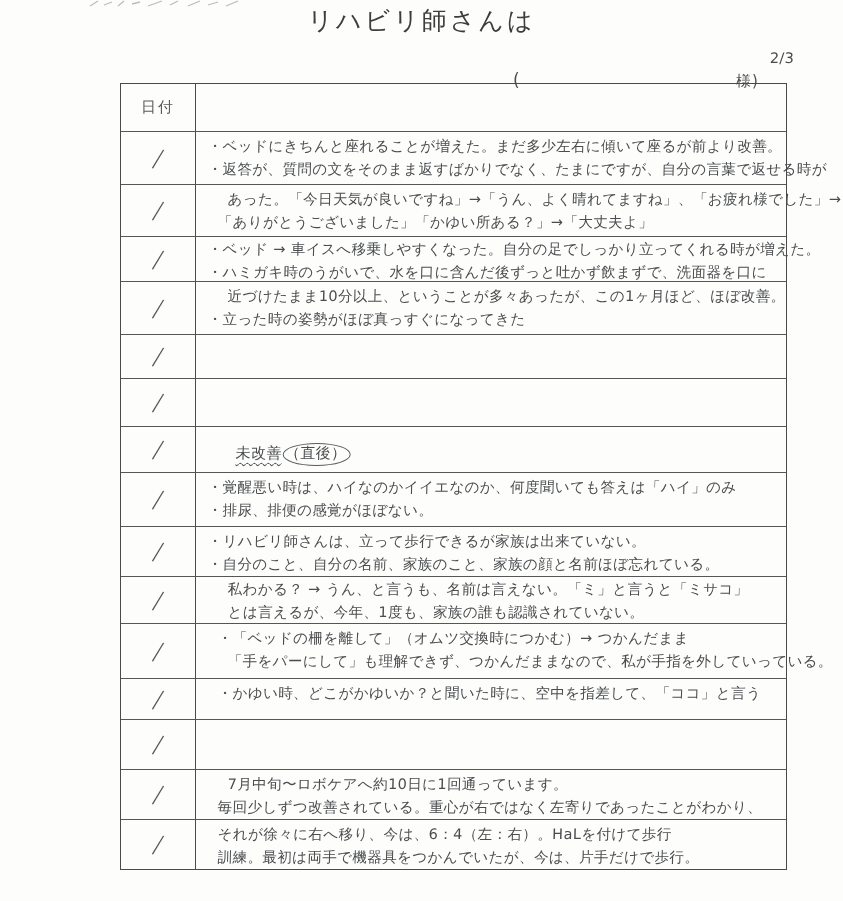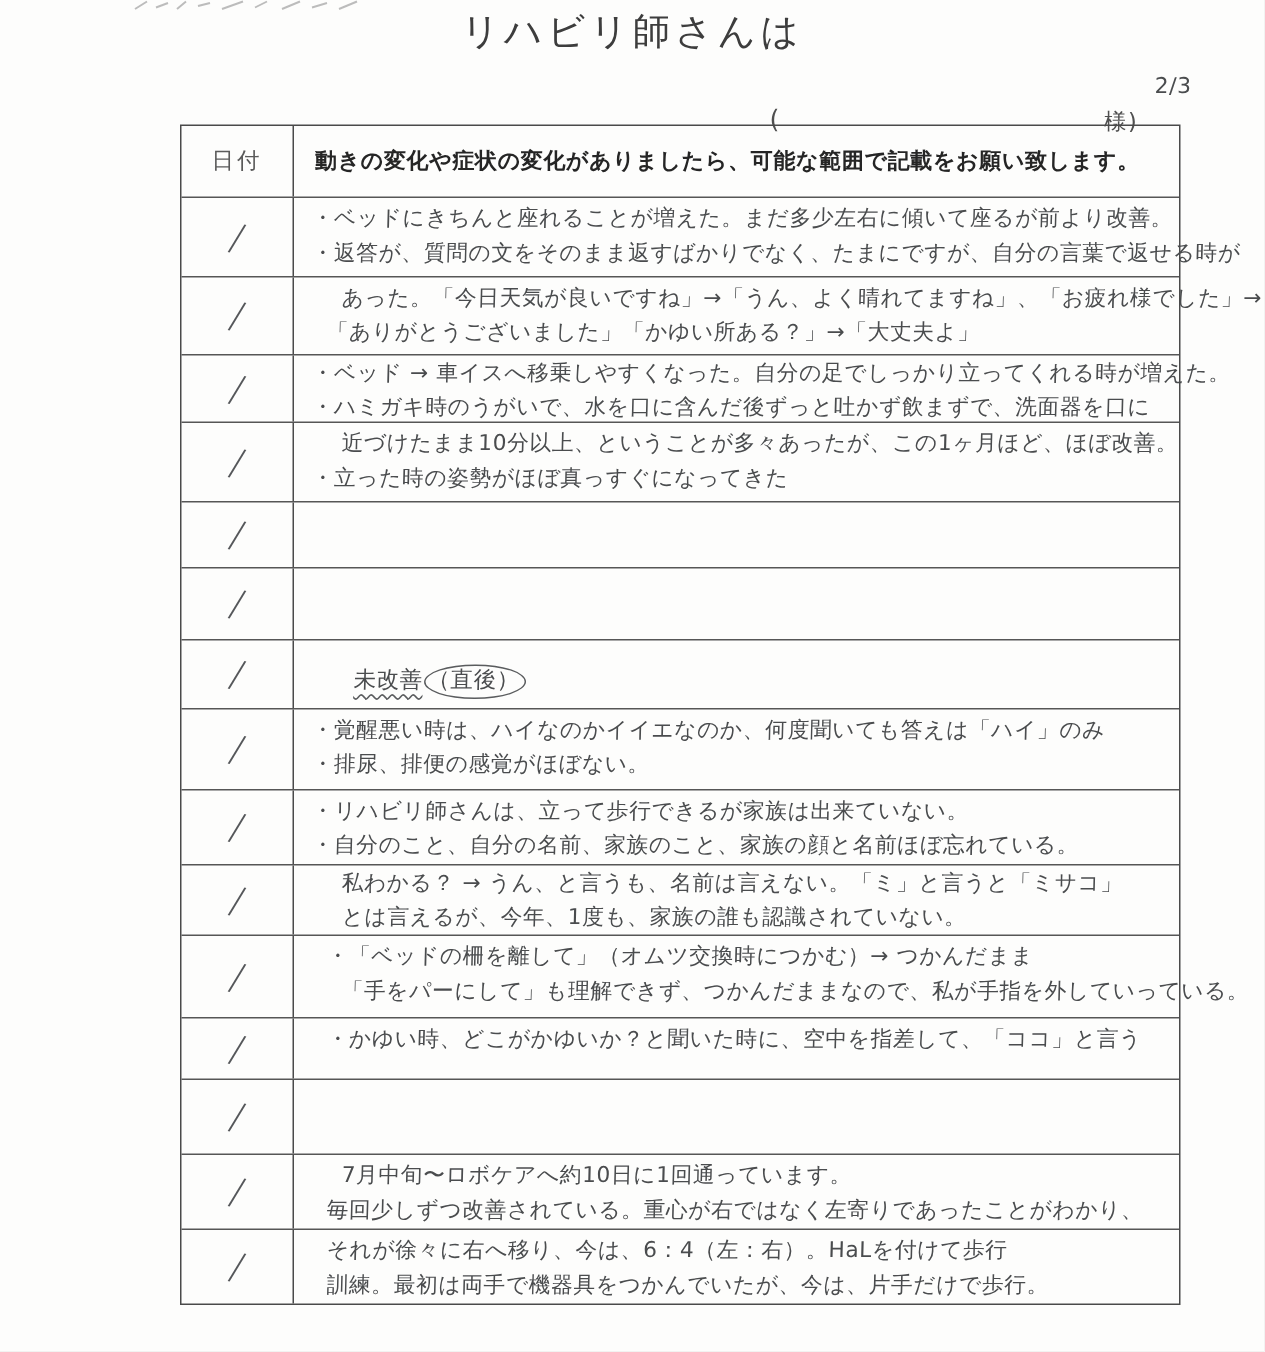--- a/index.html
+++ b/index.html
@@ -68,21 +68,20 @@
   <h1 class="title">リハビリ師さんは</h1>
 
   <span class="name-open">(</span>
   <span class="name-close">様)</span>
   <span class="page-num hw">2/3</span>
 
   <div class="rtable">
 
     <div class="row" style="height:48px">
       <div class="cell date th-date">日付</div>
-      <div class="cell body th-instruction" style="padding-top:0">動きの変化や症状の変化がありましたら、可能な範囲で記載をお願い致します。</div>
     </div>
 
     <div class="row" style="height:53px">
       <div class="cell date">
           <span class="slash">/</span>
         </div>
       <div class="cell body">
         <div class="hw line">・ベッドにきちんと座れることが増えた。まだ多少左右に傾いて座るが前より改善。</div>
         <div class="hw line">・返答が、質問の文をそのまま返すばかりでなく、たまにですが、自分の言葉で返せる時が</div>
       </div>

